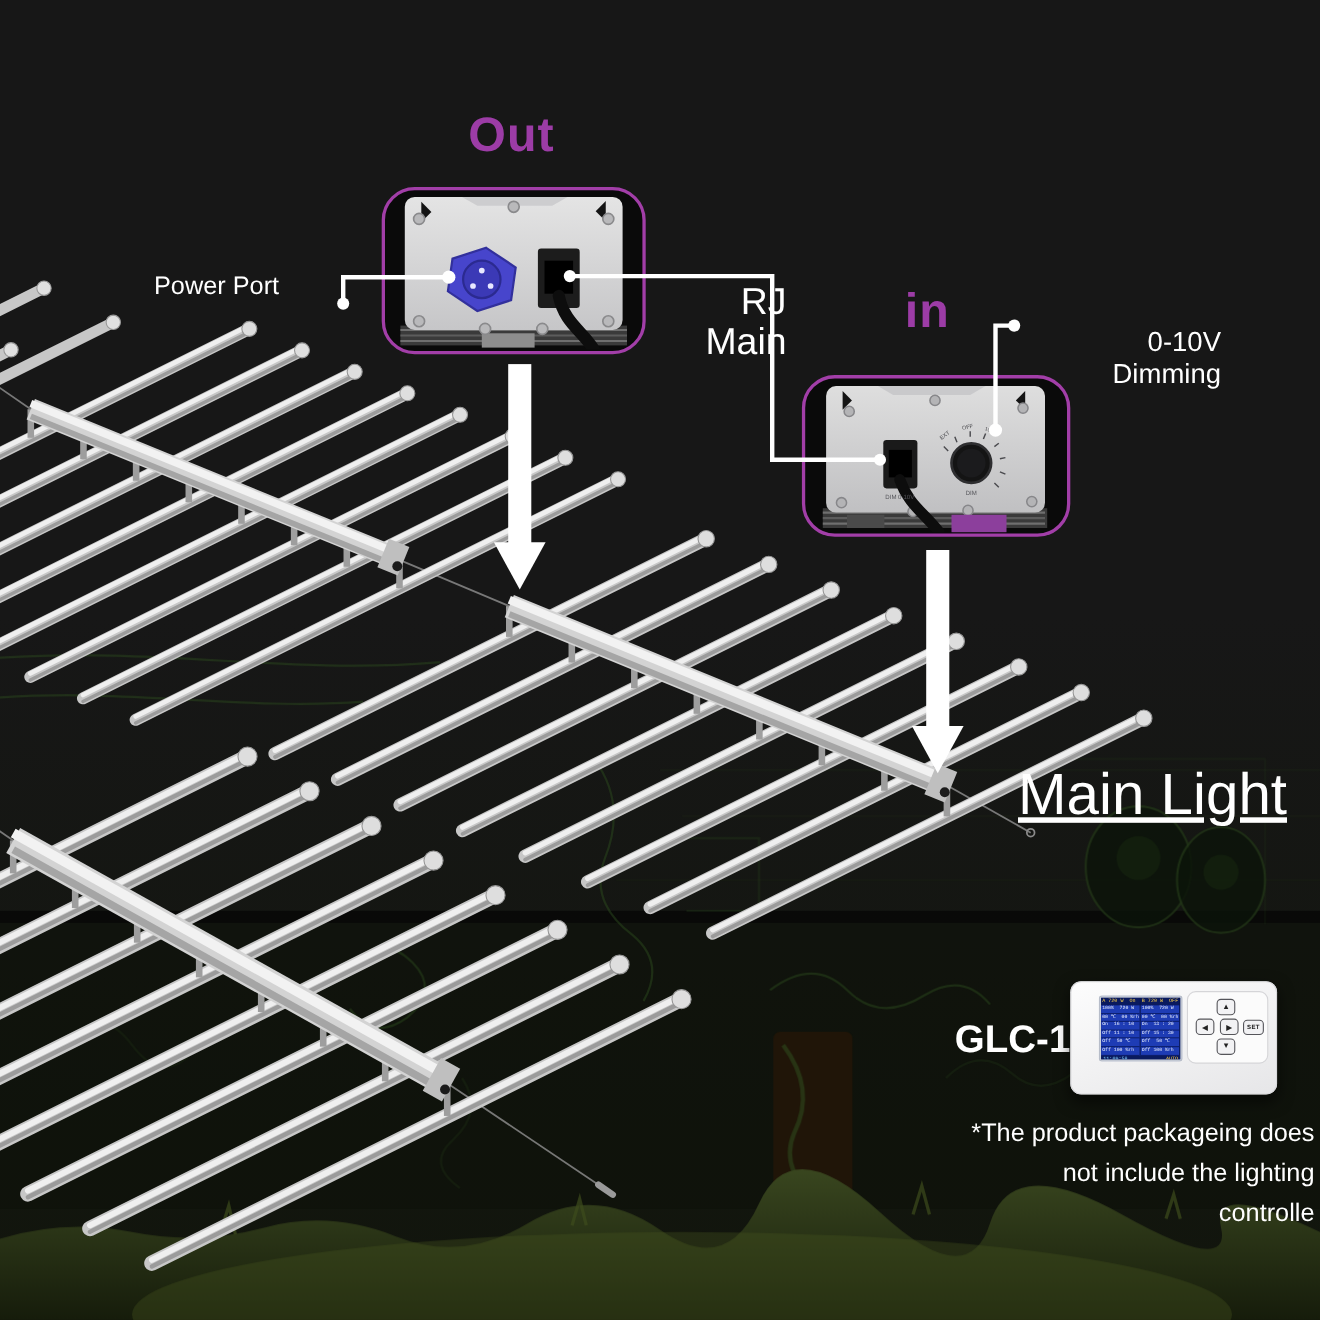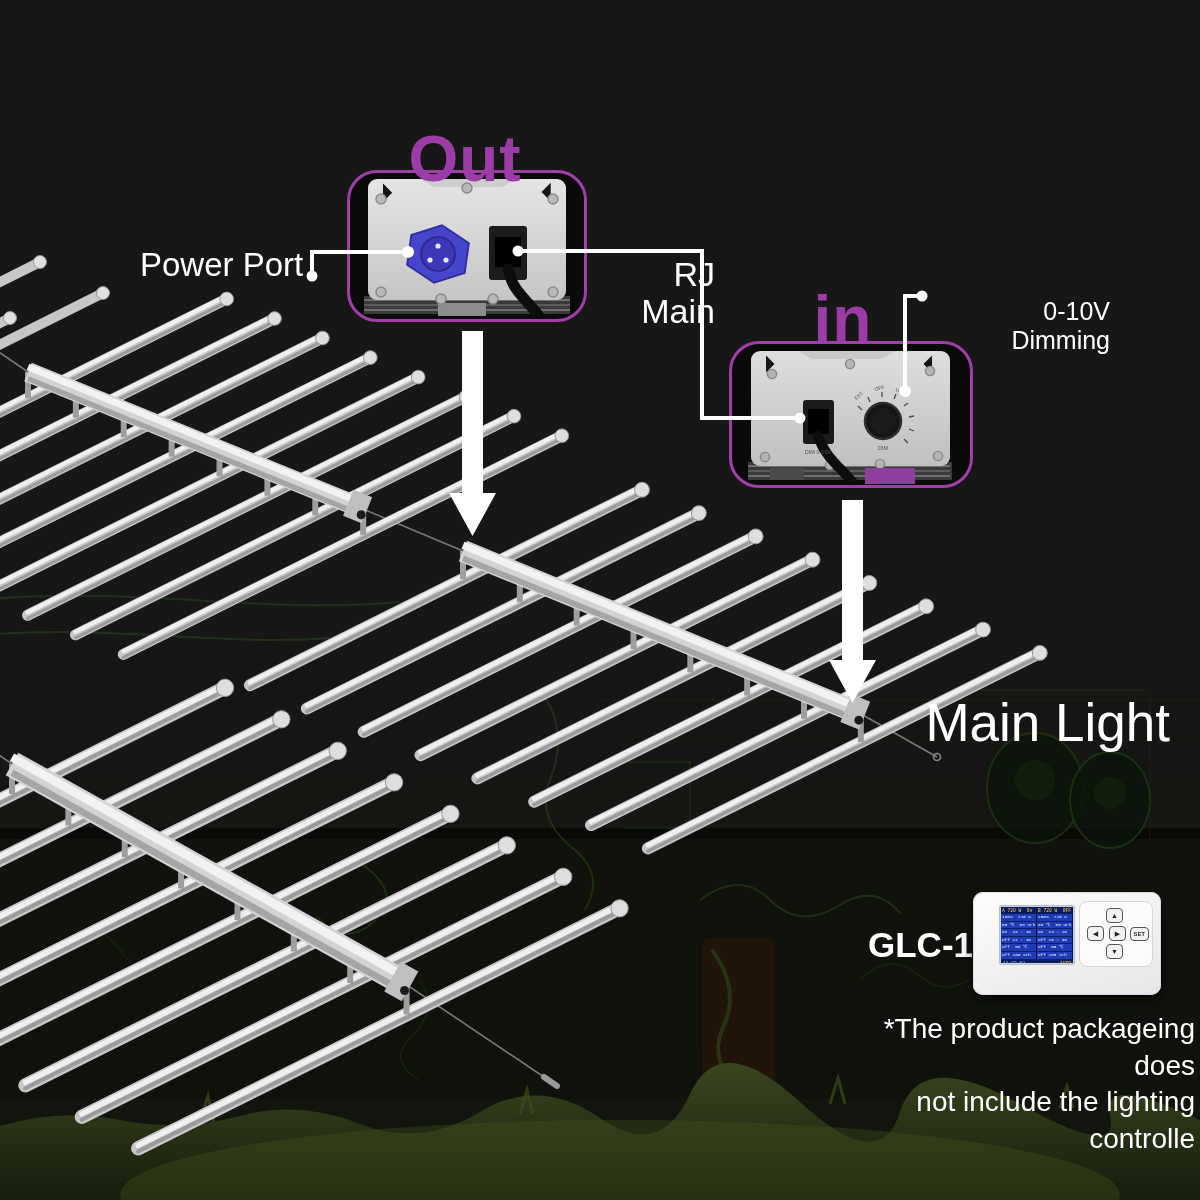--- a/index.html
+++ b/index.html
@@ -4,22 +4,22 @@
 <style>
   html,body{margin:0;padding:0;background:#000;}
   .stage{position:relative;width:1200px;height:1200px;overflow:hidden;
          background:#171717;font-family:"Liberation Sans","DejaVu Sans",sans-serif;}
   .stage svg{position:absolute;left:0;top:0;}
   .bg-svg{z-index:1;}
   .callout{position:absolute;background:#0a0a0a;border:3.5px solid #A23EA8;border-radius:30px;z-index:3;box-sizing:border-box;}
   .callout svg{position:absolute;left:0;top:0;}
   .anno-svg{z-index:6;pointer-events:none;}
   .lbl{position:absolute;color:#fff;z-index:7;}
-  .title-purple{color:#9C3CA6;font-size:64px;font-weight:600;letter-spacing:1px;z-index:7;position:absolute;text-align:center;margin-top:24px;}
-  .big{font-size:53px;font-weight:400;}
+  .title-purple{color:#9C3CA6;font-size:44px;font-weight:600;letter-spacing:1px;z-index:7;position:absolute;text-align:center;}
+  .big{font-size:53px;font-weight:400;text-decoration:underline;}
   .ctr{text-align:right;}
   
   .controller{position:absolute;left:973px;top:892px;width:188px;height:103px;z-index:7;
     background:linear-gradient(160deg,#fdfdfd,#e6e6e8);border-radius:10px;
     box-shadow:0 6px 14px rgba(0,0,0,.55), inset 0 0 0 1px #d9d9dc;}
   .glc-screen{position:absolute;left:26px;top:13px;width:76px;height:60px;background:#cdd3dd;
     border-radius:3px;padding:2px;box-sizing:border-box;box-shadow:inset 0 0 0 1px #b7bdc9;}
   .glc-screen-inner{width:100%;height:100%;background:#0c1c66;display:flex;flex-direction:column;overflow:hidden;}
   .scr-cols{flex:1;display:flex;}
   .scr-col{flex:1;display:flex;flex-direction:column;border-right:1px solid #081449;}
@@ -377,34 +377,34 @@
       <g>
         <rect x="842" y="500" width="21" height="162"></rect>
         <polygon points="829,660 876,660 852.5,703"></polygon>
       </g>
     </g>
   </svg>
 
   <div class="title-purple" style="left:395px;top:98px;width:140px;">Out</div>
   <div class="title-purple" style="left:783px;top:258px;width:120px;">in</div>
 
-  <div class="lbl" style="left:140px;top:246px;font-size:33px;">Power Port</div>
+  <div class="lbl" style="left:140px;top:246px;font-size:23px;">Power Port</div>
 
   <div class="lbl ctr" style="left:600px;top:256px;width:115px;font-size:34px;line-height:37px;">
     <div>RJ</div>
     <div>Main</div>
   </div>
 
   <div class="lbl ctr" style="left:950px;top:297px;width:160px;font-size:25px;">0-10V Dimming</div>
 
   <div class="lbl ctr big" style="left:908px;top:692px;width:262px;">Main Light</div>
 
   <div class="lbl" style="left:868px;top:925px;font-size:35px;font-weight:bold;">GLC-1</div>
 
-  <div class="lbl ctr" style="left:875px;top:1011px;width:320px;font-size:28px;line-height:36.5px;">
+  <div class="lbl ctr" style="left:875px;top:1011px;width:320px;font-size:23px;line-height:36.5px;">
     <div>*The product packageing does</div>
     <div>not include the lighting controlle</div>
   </div>
 
   <div class="controller">
     <div class="glc-screen">
       <div class="glc-screen-inner">
         <div class="scr-cols">
             <div class="scr-col">
               <div class="scr-hd">A 720 W  On</div>

